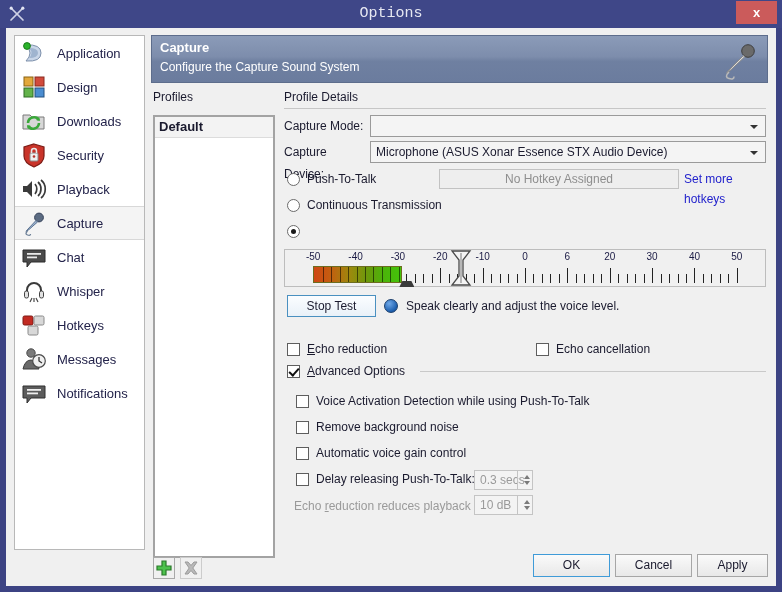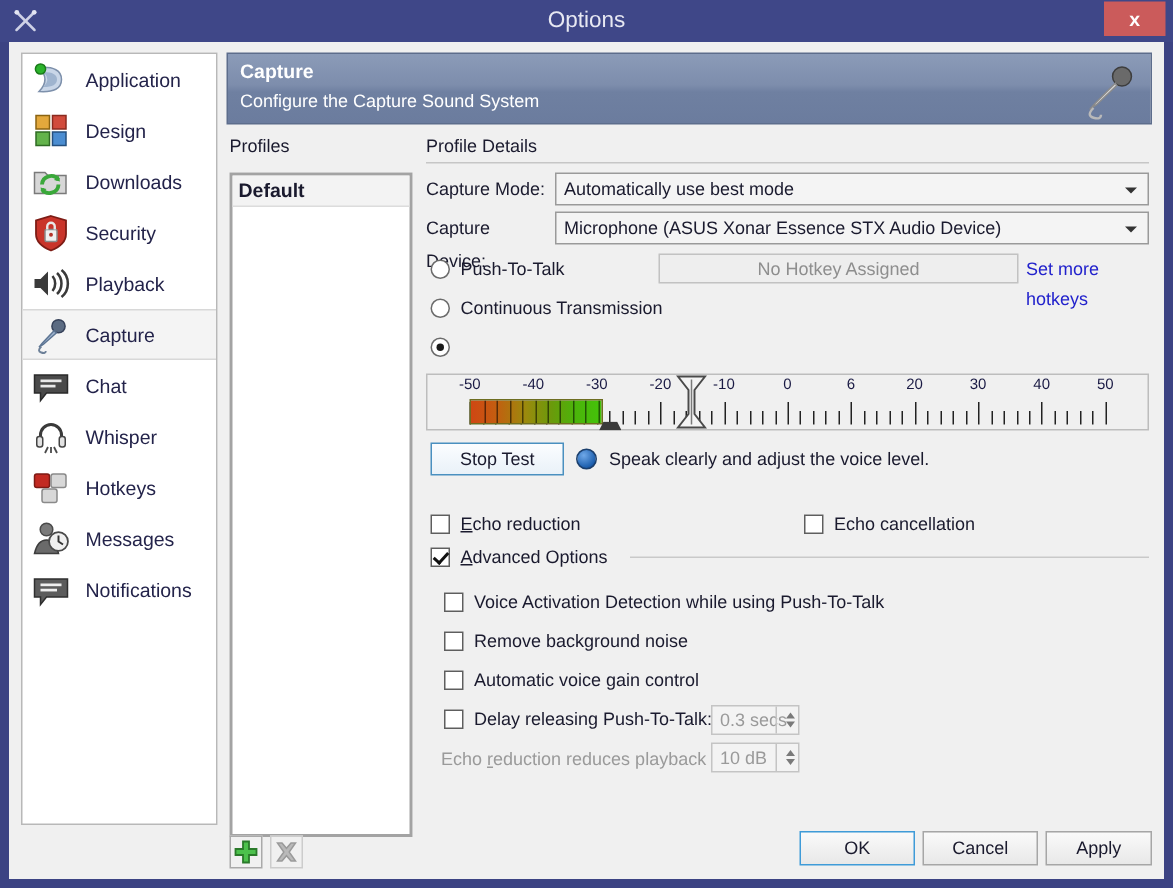--- a/index.html
+++ b/index.html
@@ -34,21 +34,21 @@
     width: 18px; height: 18px;
   }
   .title-text {
     position: absolute;
     left: 0; top: 0;
     width: 782px; height: 28px;
     line-height: 28px;
     text-align: center;
     color: #e7e8f2;
     font-size: 15px;
-    font-family: Liberation Sans, sans-serif;
+    font-family: Liberation Mono, monospace;
   }
   .close-btn {
     position: absolute;
     right: 5px; top: 1px;
     width: 41px; height: 23px;
     background: #cb5b5b;
     color: #ffffff;
     font-size: 13px;
     font-weight: bold;
     text-align: center;
@@ -576,21 +576,20 @@
           <svg width="20" height="20" viewBox="0 0 20 20">
             <path d="M4 4 L7 4 L10 7.5 L13 4 L16 4 L11.8 10 L16 16 L13 16 L10 12.5 L7 16 L4 16 L8.2 10 Z" fill="#b9b9b9" stroke="#9a9a9a"></path>
           </svg>
         </div>
       </div>
 
       <div class="form">
 
         <div class="flabel" style="left:0; top:0; width:85px;">Capture Mode:</div>
         <div class="combo" style="left:86px; top:0; width:396px;">
-          <span>Automatically use best mode</span>
           <span class="arrow"></span>
         </div>
 
         <div class="flabel" style="left:0; top:26px; width:85px;">Capture Device:</div>
         <div class="combo" style="left:86px; top:26px; width:396px;">
           <span>Microphone (ASUS Xonar Essence STX Audio Device)</span>
           <span class="arrow"></span>
         </div>
 
         <div class="radio-row" style="left:3px; top:54px;">

